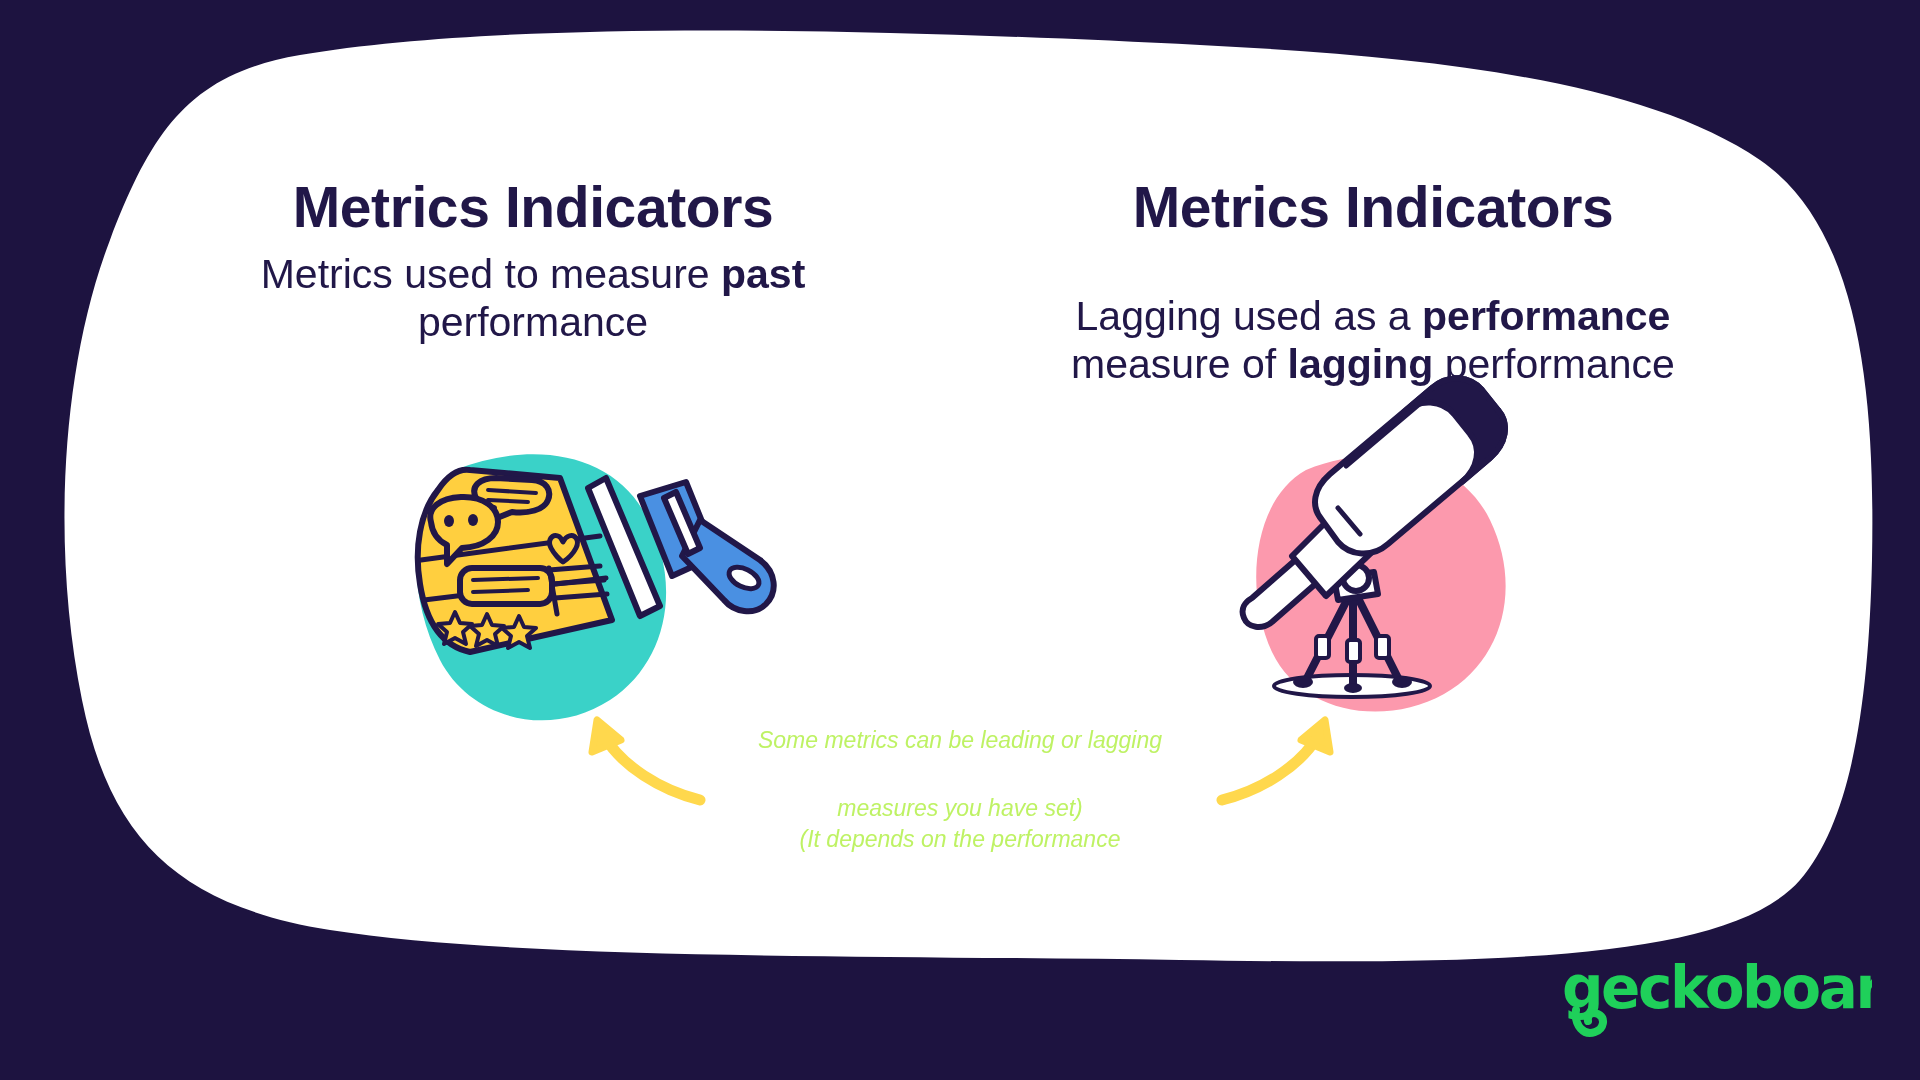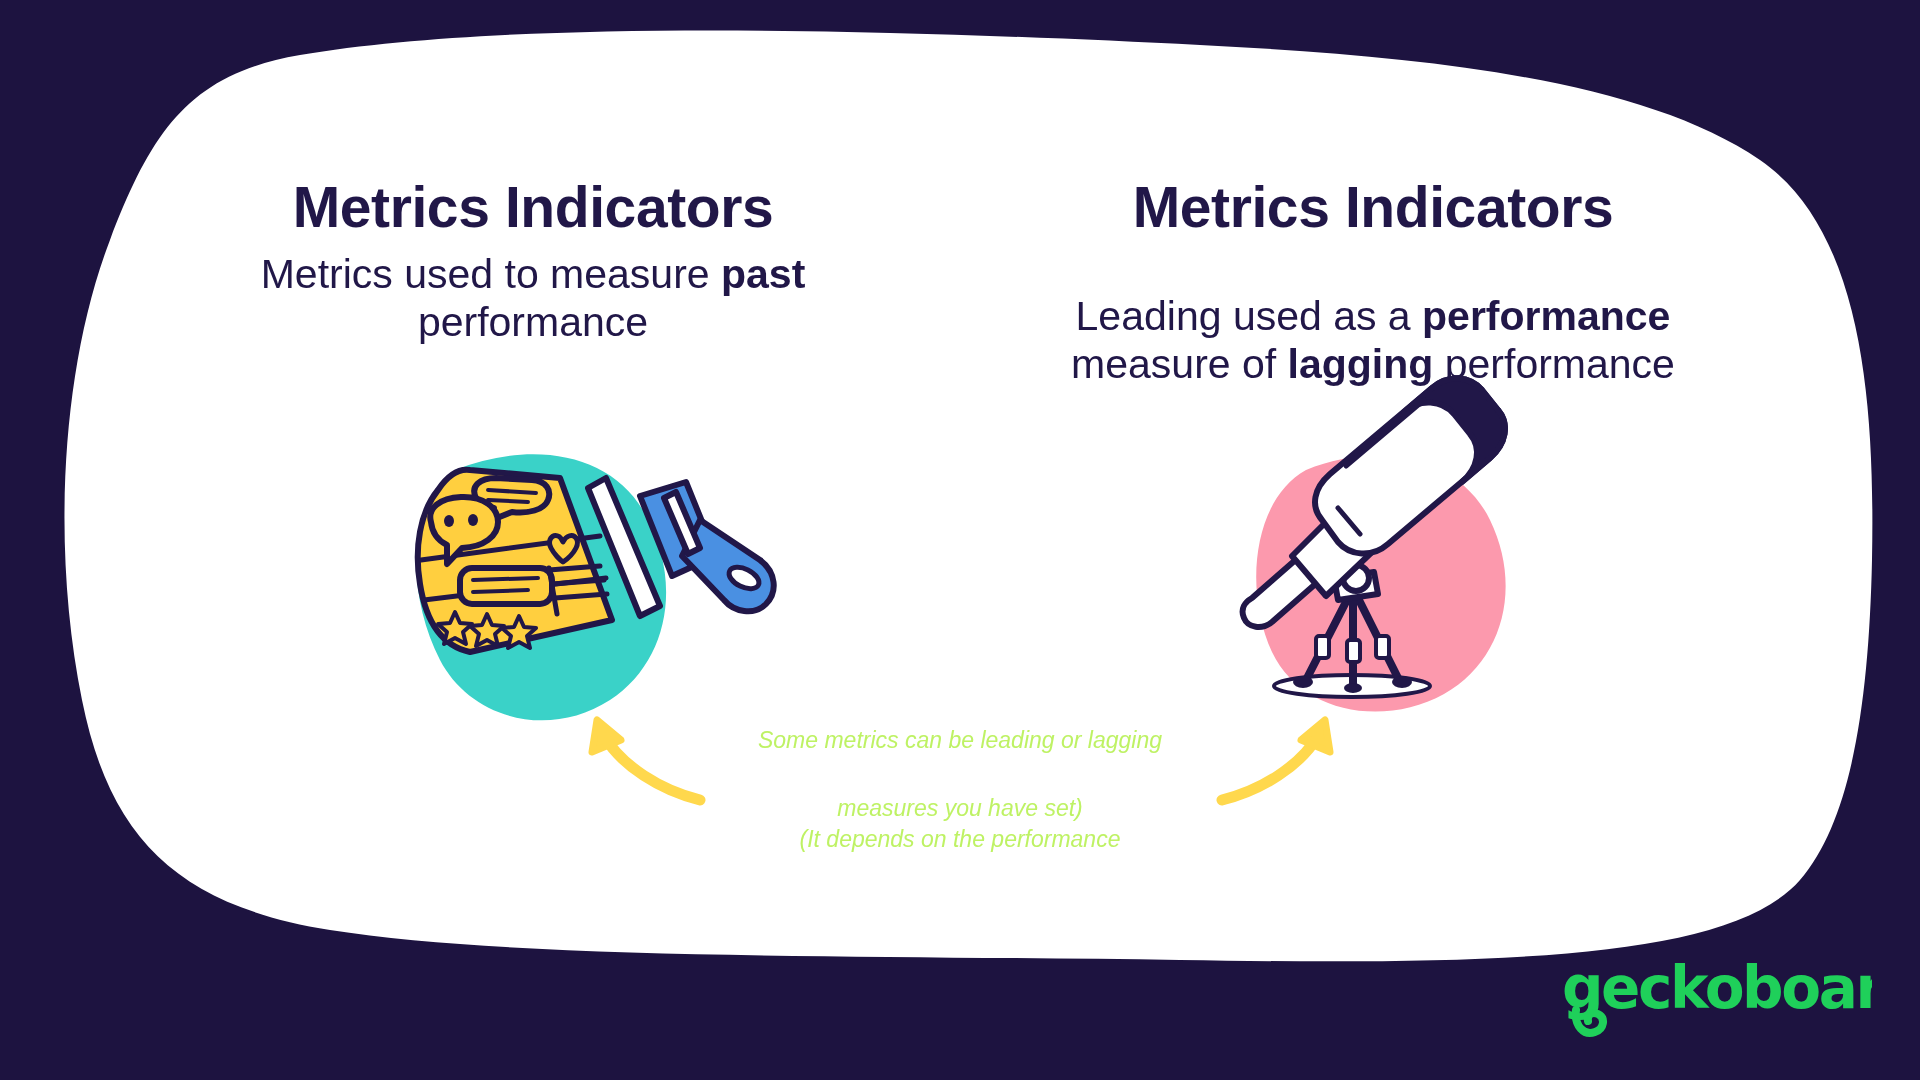--- a/index.html
+++ b/index.html
@@ -86,21 +86,21 @@
   <div class="col col-left">
     <h1 class="heading">Metrics Indicators</h1>
     <p class="subtext">
       <span>Metrics used to measure </span><b>past</b><span> performance</span>
     </p>
   </div>
 
   <div class="col col-right">
     <h1 class="heading">Metrics Indicators</h1>
     <p class="subtext">
-      <span>Leading used as a </span><b>performance</b><span> measure of </span><b>lagging</b><span> performance</span>
+      <span>Lagging used as a </span><b>performance</b><span> measure of </span><b>lagging</b><span> performance</span>
     </p>
   </div>
 
   <svg class="layer" viewBox="0 0 1920 1080" aria-hidden="true">
 
     <g>
       <path d="M 455 470
                C 530 440, 610 452, 644 512
                C 684 582, 668 662, 610 700
                C 548 740, 470 718, 440 660

